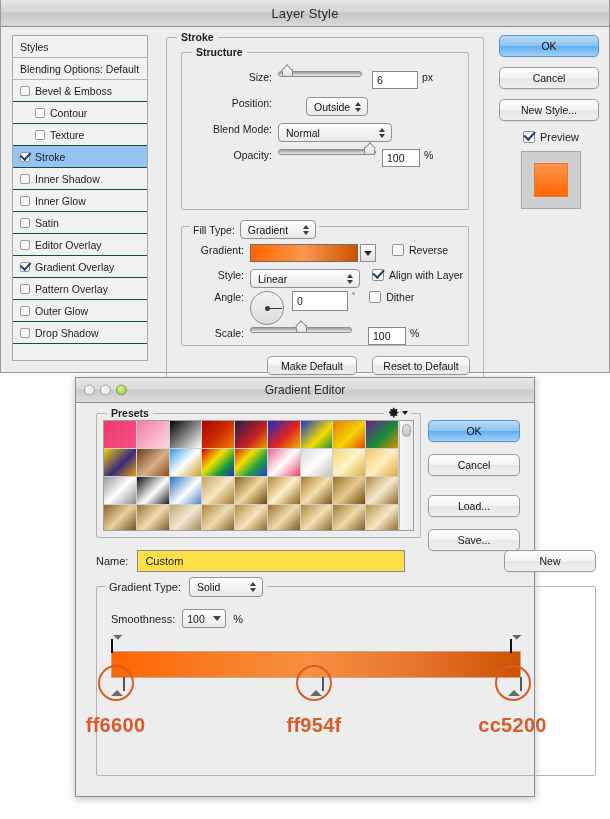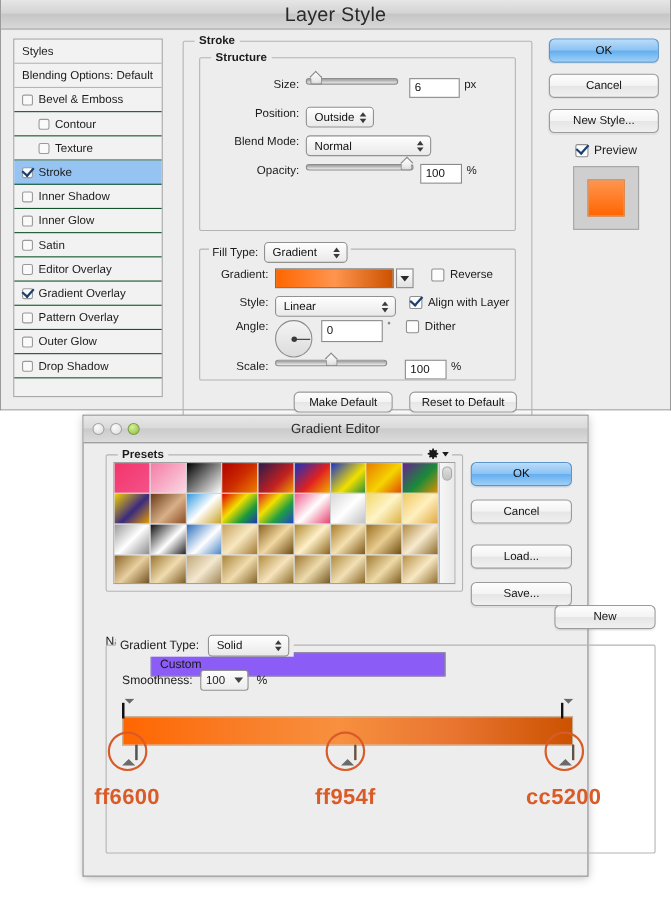--- a/index.html
+++ b/index.html
@@ -22,21 +22,21 @@
     border:1px solid #9a9a9a;
     border-top:none;
   }
   #ls-titlebar{
     height:26px;
     background:linear-gradient(to bottom,#e6e6e6 0%,#d4d4d4 45%,#c6c6c6 50%,#d8d8d8 100%);
     border-bottom:1px solid #8e8e8e;
     display:flex;align-items:center;justify-content:center;
     position:relative;
   }
-  #ls-titlebar .t{font-size:18px;color:#2a2a2a;letter-spacing:.2px;}
+  #ls-titlebar .t{font-size:13px;color:#2a2a2a;letter-spacing:.2px;}
   #ls-body{position:absolute;left:0;top:27px;right:0;bottom:0;background:#ededed;}
 
   
   #styles-pane{
     position:absolute;left:11px;top:8px;width:136px;height:326px;
     background:#f2f2f2;border:1px solid #a8a8a8;
     box-sizing:border-box;
   }
   .sty-row{
     height:22px;border-bottom:1px solid #14532d;
@@ -222,22 +222,22 @@
     width:13px;background:linear-gradient(to right,#f6f6f6,#e9e9e9);
     border-left:1px solid #bdbdbd;position:relative;
   }
   #presets-scroll .knob{
     position:absolute;left:2px;top:3px;width:9px;height:13px;border-radius:5px;
     background:linear-gradient(to bottom,#e0e0e0,#c2c2c2);border:1px solid #a8a8a8;box-sizing:border-box;
   }
 
   #name-row{position:absolute;left:20px;top:172px;display:flex;align-items:center;gap:9px;}
   #name-field{
-    width:268px;height:22px;background:#8b5cf6;border:1px solid #8a8a8a;
-    box-sizing:border-box;display:flex;align-items:center;padding-left:7px;font-size:11px;margin-top:43px;
+    width:268px;height:22px;background:#fde047;border:1px solid #8a8a8a;
+    box-sizing:border-box;display:flex;align-items:center;padding-left:7px;font-size:11px;
   }
   #new-btn{position:absolute;left:428px;top:172px;width:92px;height:22px;}
 
   #grp-gtype{left:20px;top:208px;width:500px;height:190px;}
   #gtype-lab{
     position:absolute;top:-10px;left:8px;background:#ededed;padding:0 4px;
     display:flex;align-items:center;gap:8px;font-size:11px;white-space:nowrap;
   }
   #smooth-row{position:absolute;left:14px;top:22px;display:flex;align-items:center;gap:7px;font-size:11px;}
   #smooth-combo{
@@ -363,21 +363,21 @@
 
         <div class="row" style="left:0;top:18px;width:100%;">
           <span class="rlab" style="width:90px;">Size:</span>
           <div class="track" id="size-track" style="width:84px;margin-left:6px;">
             <div class="thumb" id="size-thumb" style="left: 2.84px;"></div>
           </div>
           <div class="numfield" style="width:46px;margin-left:10px;">6</div>
           <span class="unit">px</span>
         </div>
 
-        <div class="row" style="left:0;top:44px;width:100%;">
+        <div class="row" style="left:0;top:44px;width:100%;gap:28px;">
           <span class="rlab" style="width:90px;">Position:</span>
           <div class="popup" style="width:62px;margin-left:6px;">
             <span>Outside</span>
             <span class="arrows"></span>
           </div>
         </div>
 
         <div class="row" style="left:0;top:70px;width:100%;">
           <span class="rlab" style="width:90px;">Blend Mode:</span>
           <div class="popup" style="width:114px;margin-left:6px;">

